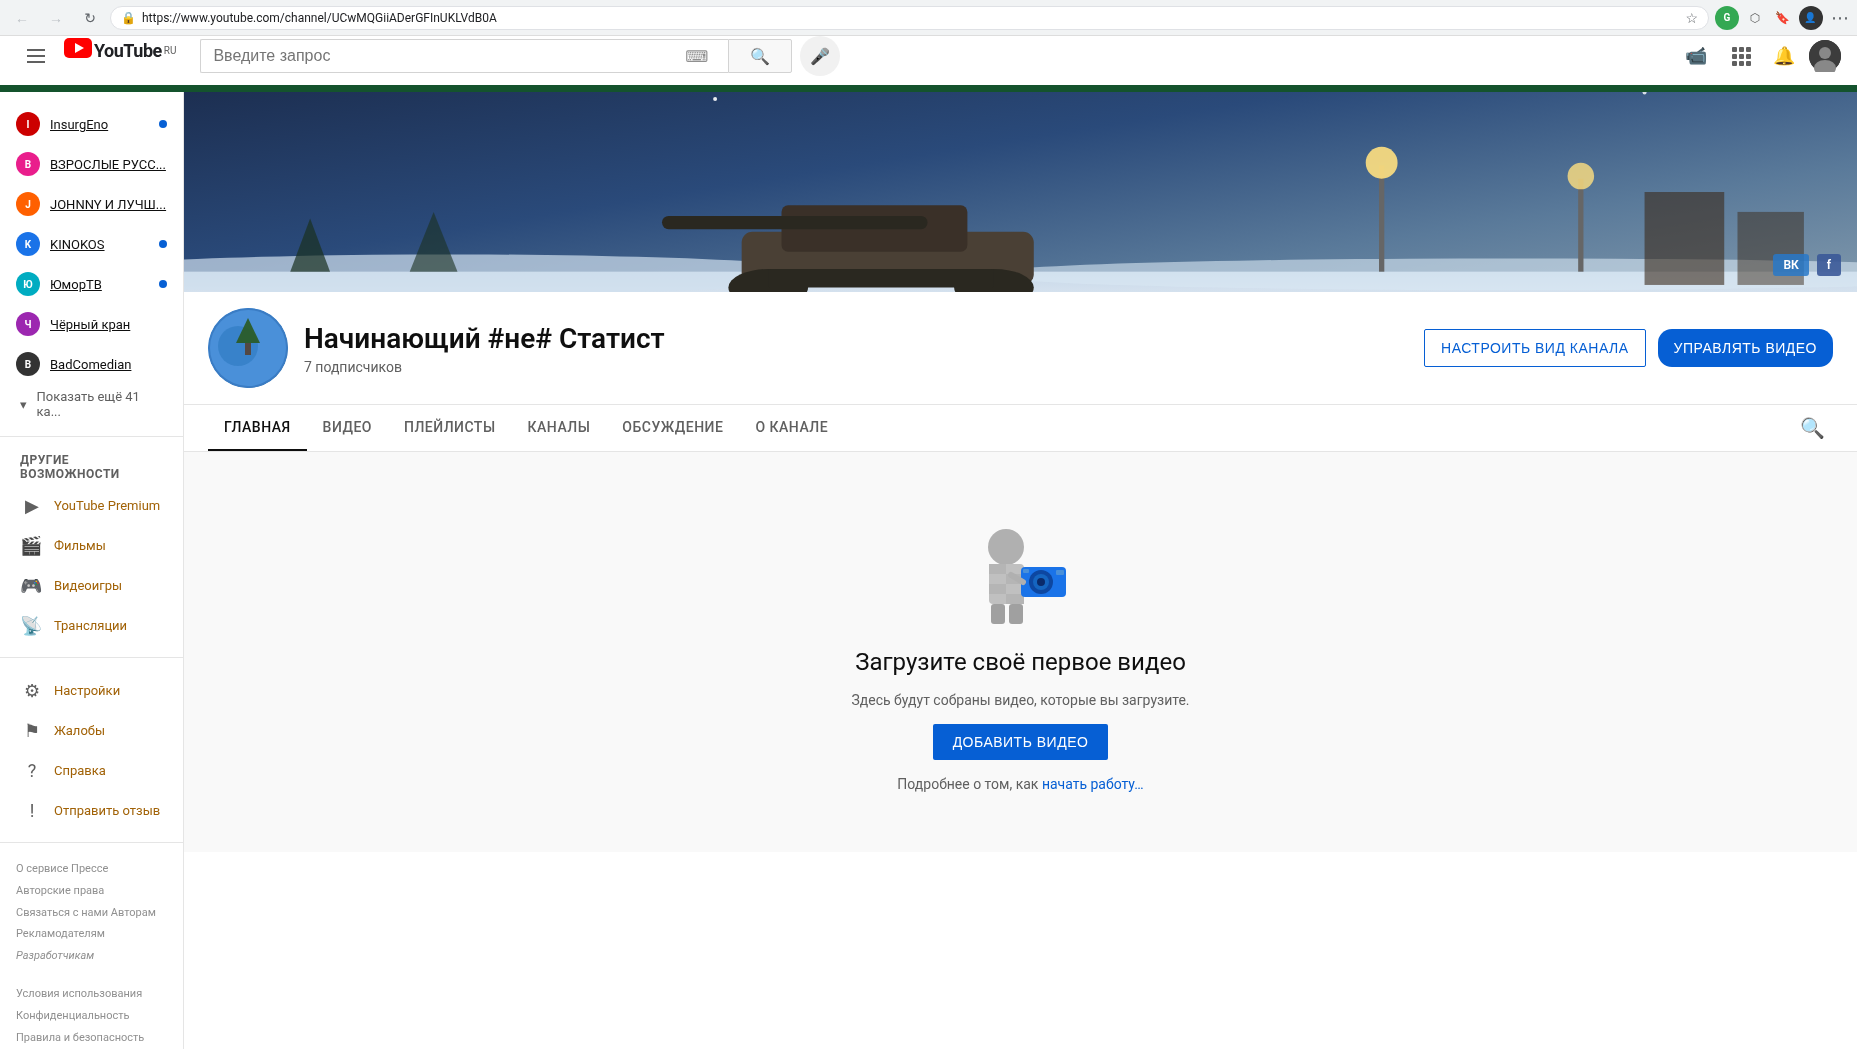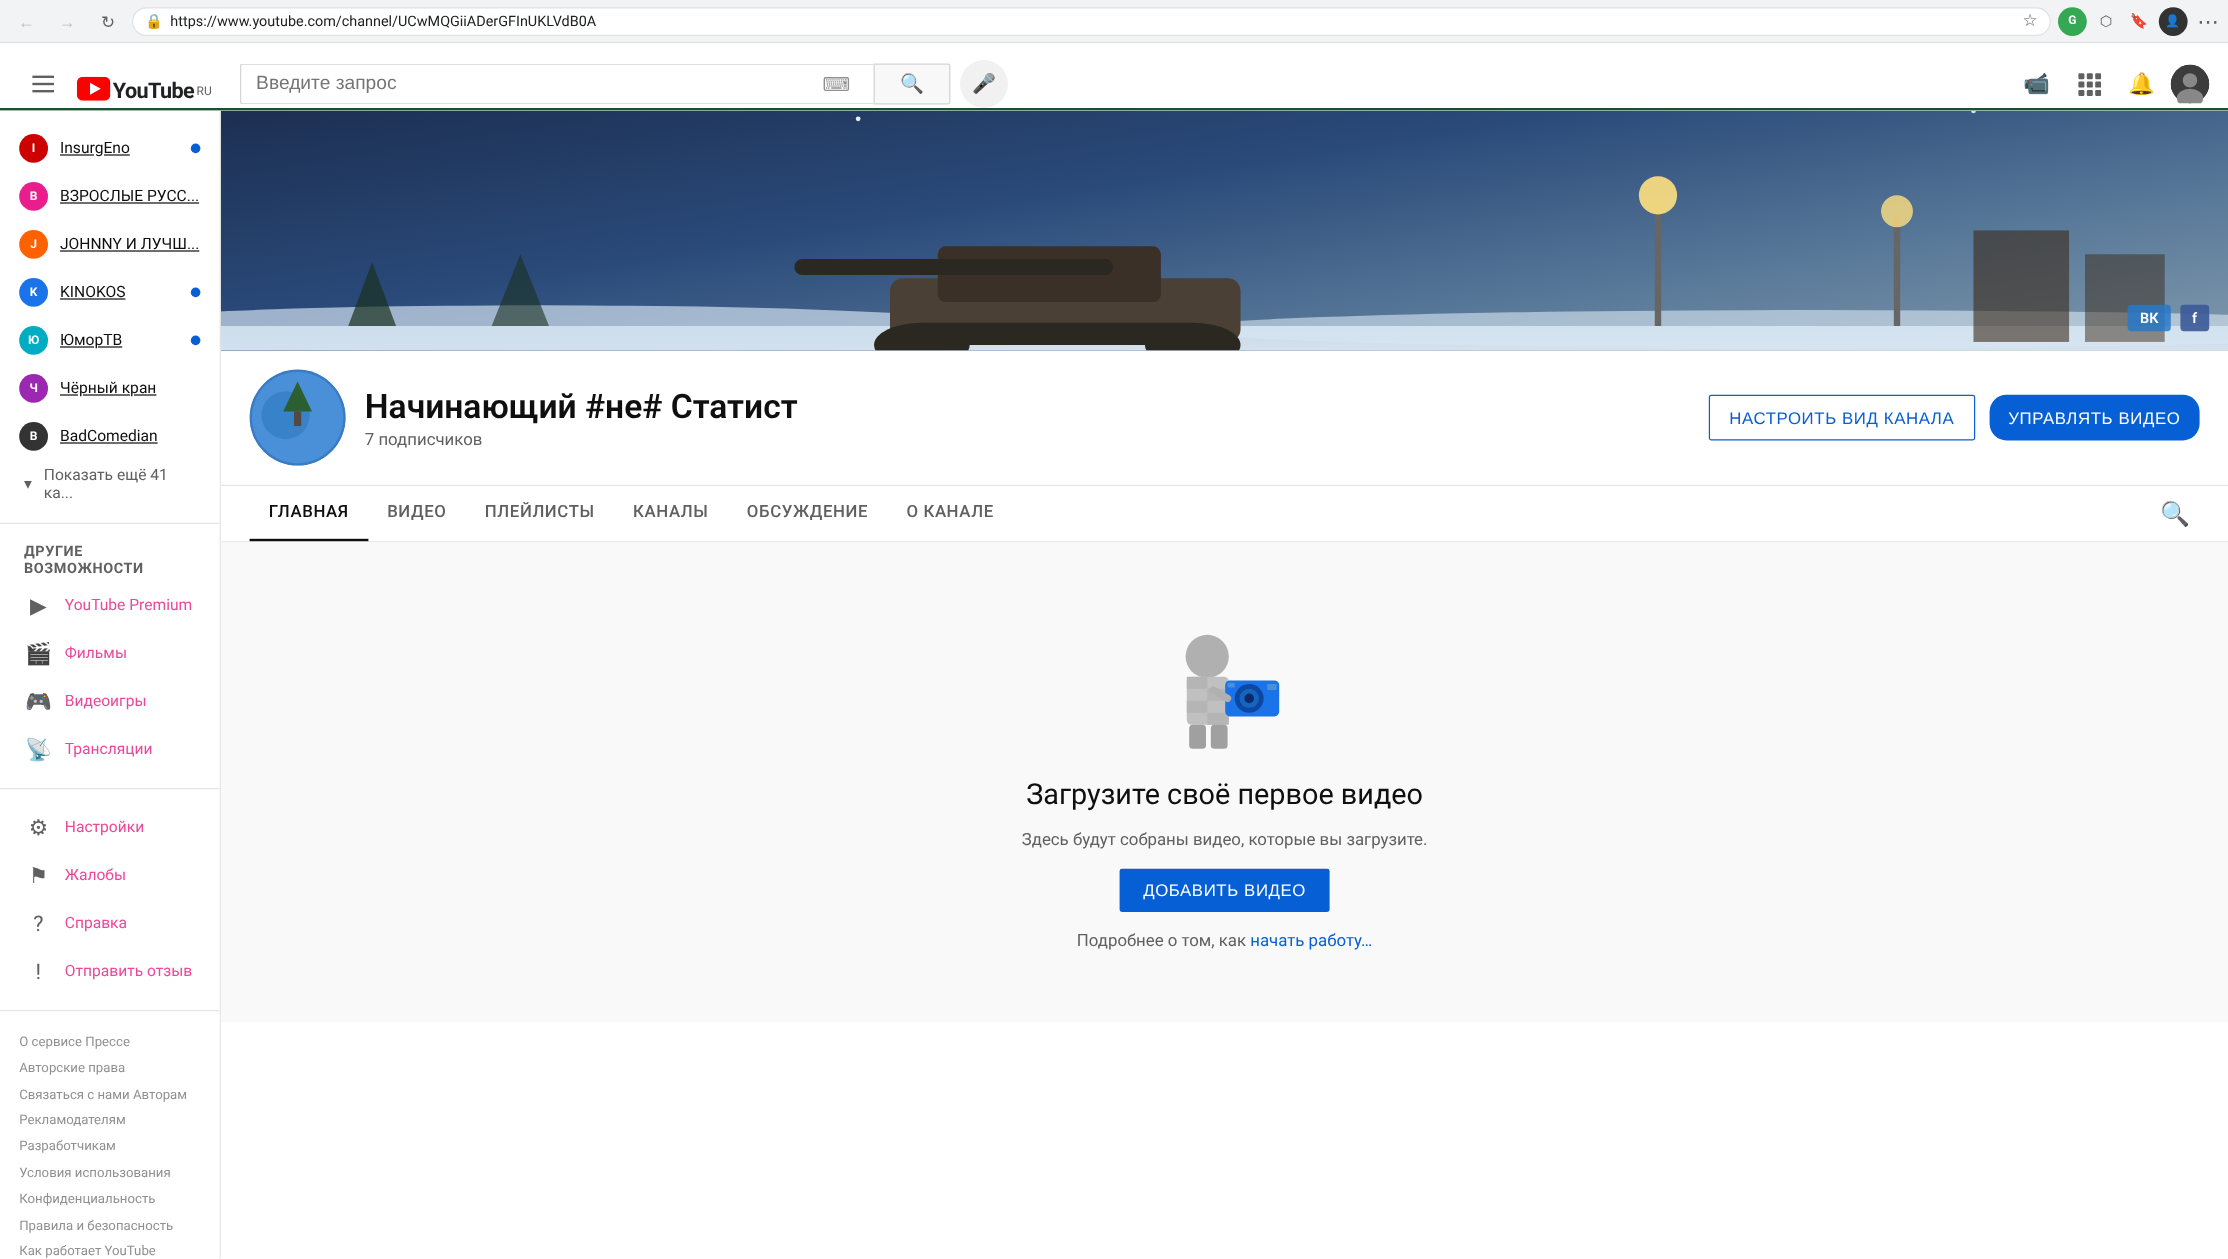--- a/index.html
+++ b/index.html
@@ -48,25 +48,25 @@
       display: flex; align-items: center; justify-content: center;
       cursor: pointer;
       font-size: 12px;
     }
     .browser-menu { color: #5f6368; font-size: 18px; cursor: pointer; margin-left: 4px; }
 
     
     .yt-header {
       height: 56px;
       display: flex;
-      align-items: flex-end;
+      align-items: flex-start;
       padding: 0 16px;
       gap: 8px;
       background: #fff;
-      border-bottom: 2px solid #14532d;
+      border-bottom: 7px solid #14532d;
       position: sticky; top: 0; z-index: 100;
     }
     .yt-menu-btn {
       width: 40px; height: 40px;
       border-radius: 50%; border: none; background: transparent;
       cursor: pointer;
       display: flex; align-items: center; justify-content: center;
       flex-direction: column; gap: 4px;
     }
     .hamburger-line { width: 18px; height: 2px; background: #606060; }
@@ -199,21 +199,21 @@
     .sidebar-divider {
       height: 1px; background: #e5e5e5;
       margin: 8px 0;
     }
     .sidebar-section-title {
       padding: 4px 20px;
       font-size: 12px; font-weight: 700; color: #606060;
       text-transform: uppercase;
       letter-spacing: 0.5px;
     }
-    .sidebar-text { font-size: 13px; color: #ec4899; }
+    .sidebar-text { font-size: 13px; color: #a16207; }
     .sidebar-icon { font-size: 18px; color: #606060; width: 24px; text-align: center; }
 
     
     .show-more-btn {
       display: flex; align-items: center; gap: 10px;
       padding: 0 20px; height: 40px;
       cursor: pointer; color: #606060;
       font-size: 13px;
     }
 
@@ -556,21 +556,21 @@
     </div>
 
     <div class="sidebar-divider"></div>
 
     <div class="sidebar-footer">
       <div id="footer-links">
           <div style="margin-bottom: 2px;"><a href="#">О сервисе</a><span>  </span><a href="#">Прессе</a></div>
           <div style="margin-bottom: 2px;"><a href="#">Авторские права</a></div>
           <div style="margin-bottom: 2px;"><a href="#">Связаться с нами</a><span>  </span><a href="#">Авторам</a></div>
           <div style="margin-bottom: 2px;"><a href="#">Рекламодателям</a></div>
-          <div style="margin-bottom: 2px;"><a href="#">Разработчикам</a></div>
+          <div style="margin-bottom: 18px; font-style: italic;"><a href="#">Разработчикам</a></div>
           <div style="margin-bottom: 2px;"><a href="#">Условия использования</a></div>
           <div style="margin-bottom: 2px;"><a href="#">Конфиденциальность</a></div>
           <div style="margin-bottom: 2px;"><a href="#">Правила и безопасность</a></div>
           <div style="margin-bottom: 2px;"><a href="#">Как работает YouTube</a></div>
         </div>
 
     </div>
   </aside>
 
   <main class="main-content">

